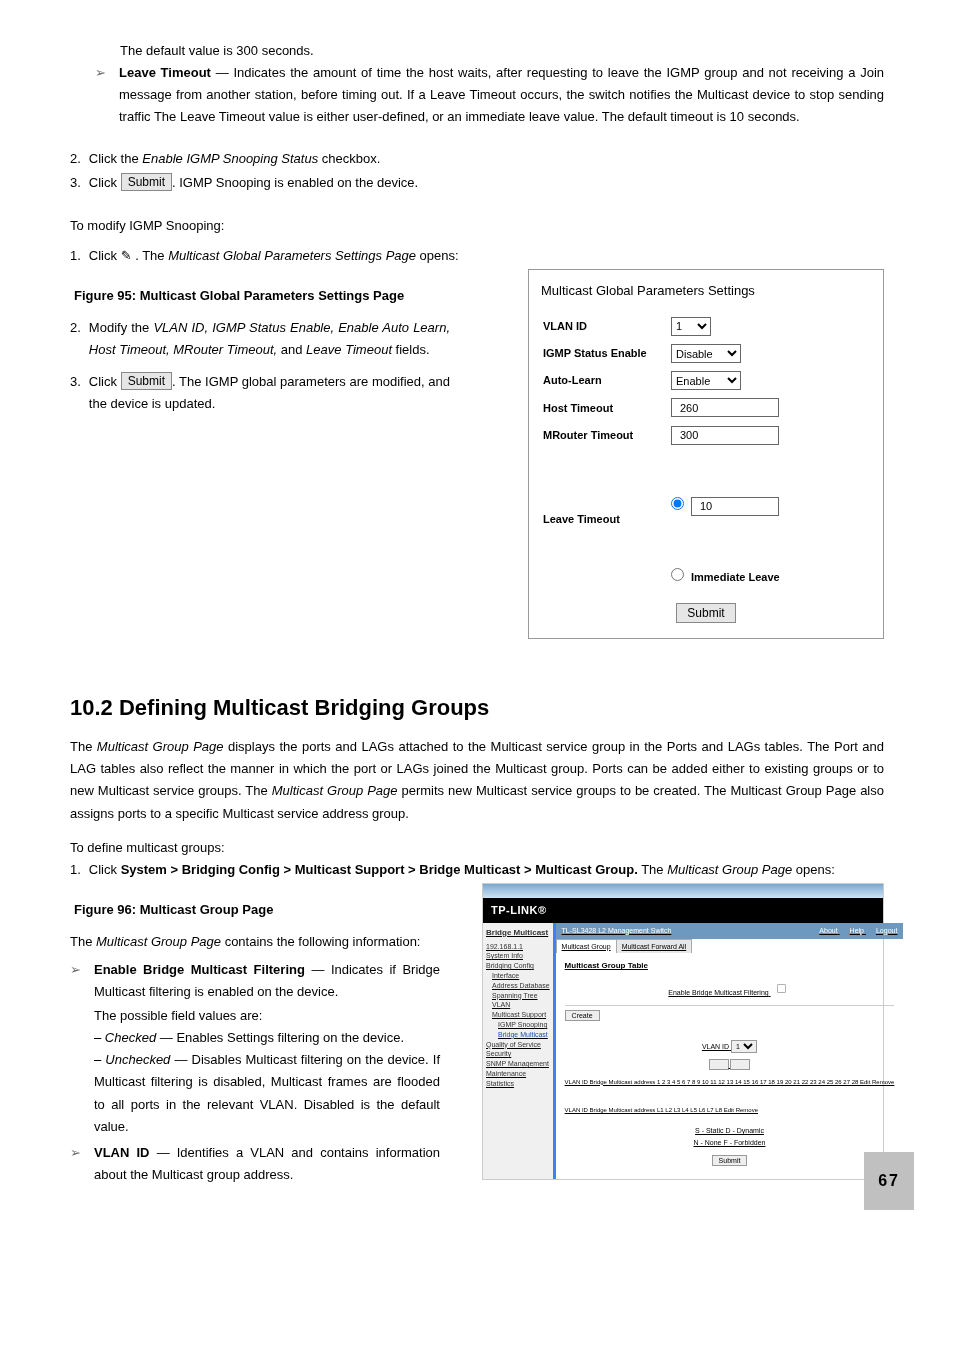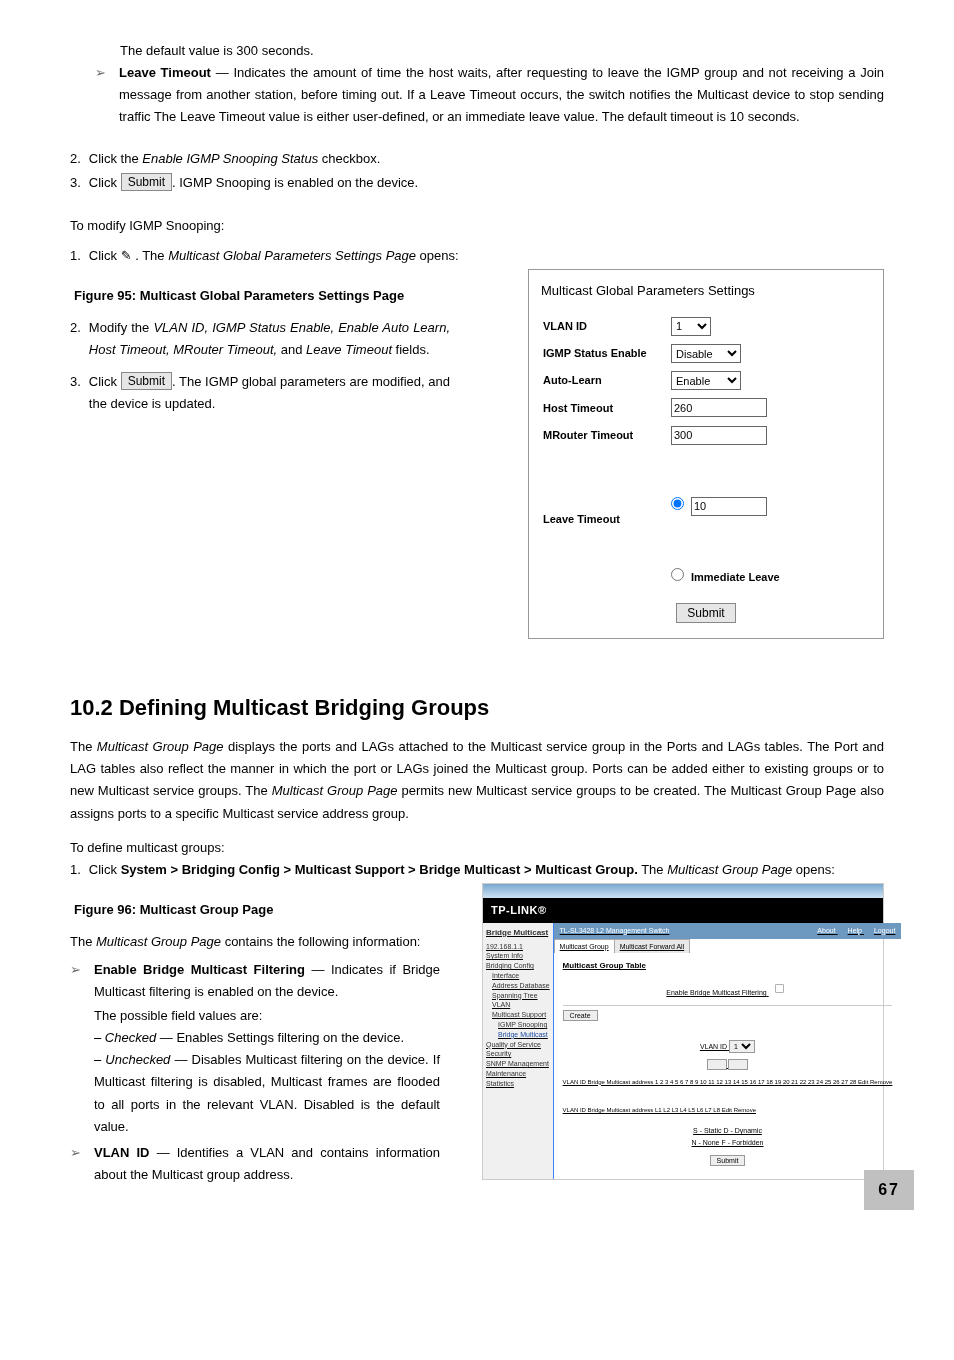--- a/index.html
+++ b/index.html
@@ -83,21 +83,21 @@
   }
   .fig95-table td:first-child {
     font-weight: bold;
     width: 120px;
   }
   .fig95-input {
     border: 1px solid #666;
     font-size: 11px;
     height: 17px;
     width: 90px;
-    padding: 0 2px;
+    padding: 0 8px;
   }
   .fig95-select {
     border: 1px solid #666;
     font-size: 11px;
     height: 19px;
     background: #fff;
   }
   .fig95-sel-narrow { width: 40px; }
   .fig95-sel-med { width: 70px; }
   .fig95-submit-row {
@@ -137,21 +137,21 @@
     padding: 3px 8px;
     letter-spacing: 0.5px;
   }
   .fig96-body {
     display: flex;
     min-height: 240px;
   }
   .fig96-side {
     width: 92px;
     background: #f0f0f0;
-    border-right: 1px solid #3b82f6;
+    border-right: 3px solid #3b82f6;
     padding: 4px 3px;
     font-size: 7px;
     line-height: 1.4;
     color: #333;
   }
   .fig96-side-title {
     font-weight: bold;
     margin-bottom: 4px;
     font-size: 8px;
   }
@@ -214,21 +214,21 @@
 
   .sub-dash {
     margin-left: 16px;
   }
 
   .page-num {
     position: absolute;
     right: 40px;
     bottom: 20px;
     background: #c0c0c0;
-    padding: 11px 14px;
+    padding: 20px 14px;
     font-weight: bold;
     font-size: 16px;
     letter-spacing: 2px;
   }
 </style>
 </head>
 <body>
 
 <div class="page">
   <div class="content">

